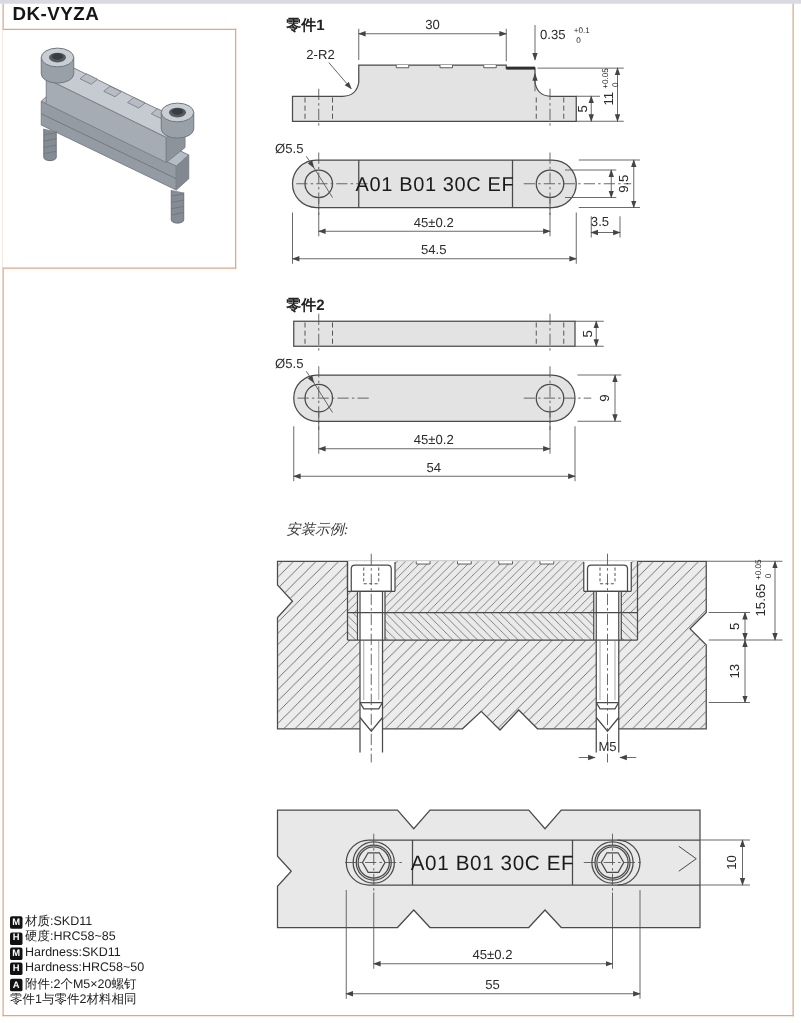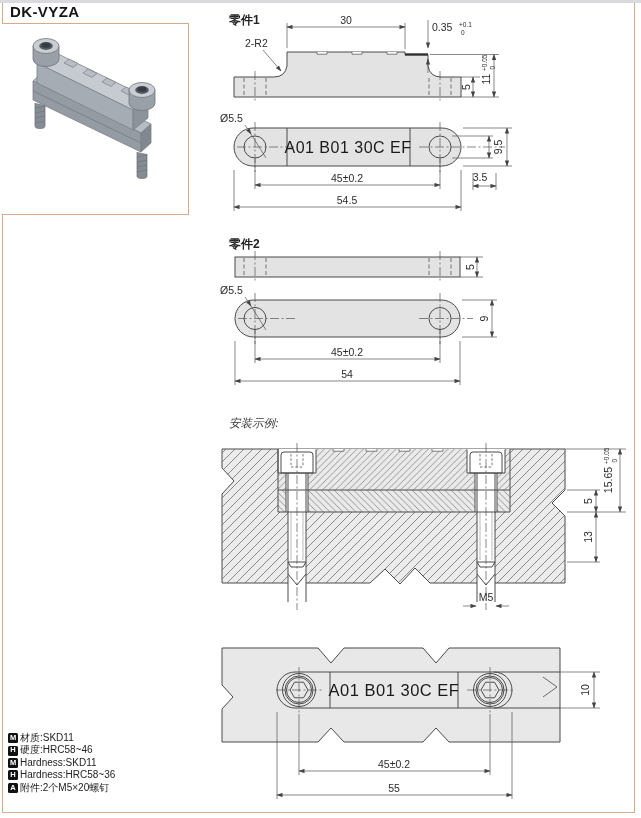--- a/index.html
+++ b/index.html
@@ -273,28 +273,31 @@
     </g>
   </svg>
 
   <div class="specs">
     <div class="spec-row">
       <span class="badge">M</span>
       <span>材质:SKD11</span>
     </div>
     <div class="spec-row">
       <span class="badge">H</span>
-      <span>硬度:HRC58~46</span>
+      <span>硬度:HRC58~85</span>
     </div>
     <div class="spec-row">
       <span class="badge">M</span>
       <span>Hardness:SKD11</span>
     </div>
     <div class="spec-row">
       <span class="badge">H</span>
-      <span>Hardness:HRC58~36</span>
+      <span>Hardness:HRC58~50</span>
     </div>
     <div class="spec-row">
       <span class="badge">A</span>
       <span>附件:2个M5×20螺钉</span>
     </div>
+    <div class="spec-row">
+      <span>零件1与零件2材料相同</span>
+    </div>
   </div>
 </div>
 
 </body></html>

